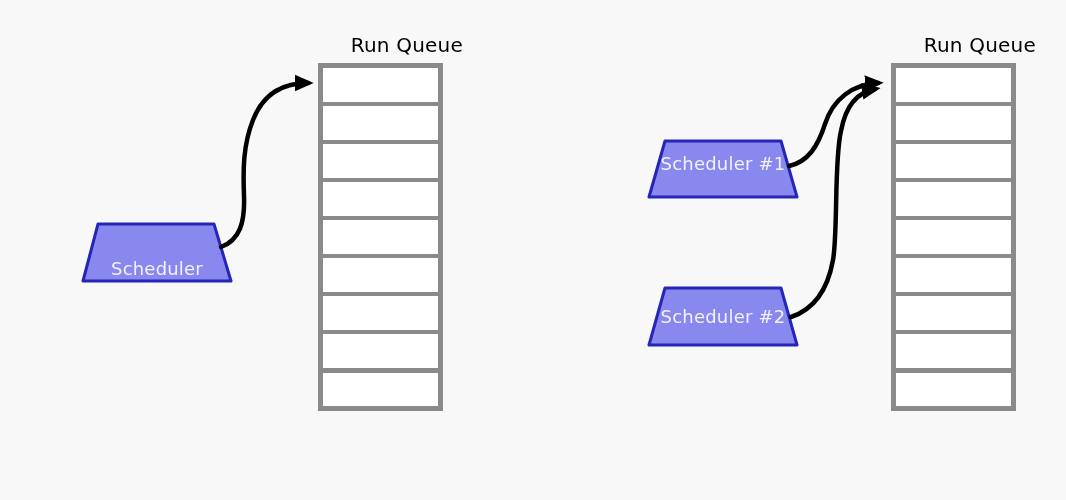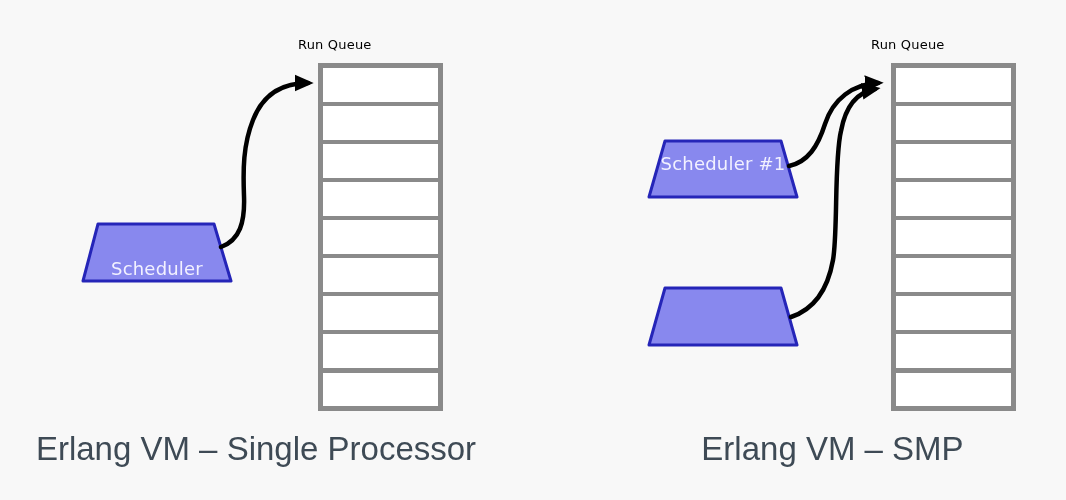--- a/index.html
+++ b/index.html
@@ -33,23 +33,23 @@
     background: var(--queue-border);
     border: 5px solid var(--queue-border);
     display: flex; flex-direction: column; gap: 4.5px;
   }
   .queue .cell {
     flex: 1;
     background: var(--queue-cell-fill);
   }
   .queue-label {
     position: absolute; z-index: 2;
-    font-size: 13px; line-height: 24px;
+    font-size: 20px; line-height: 24px;
     color: var(--label-text);
-    text-align: left;
+    text-align: right;
     letter-spacing: 0.2px;
   }
   .trap-label {
     position: absolute; z-index: 2;
     display: flex; align-items: center; justify-content: center;
     font-size: 18px;
     color: var(--scheduler-text);
     letter-spacing: 0.2px;
     white-space: nowrap;
   }
@@ -100,30 +100,29 @@
       <div class="cell"></div>
       <div class="cell"></div>
       <div class="cell"></div>
       <div class="cell"></div>
       <div class="cell"></div>
       <div class="cell"></div>
       <div class="cell"></div>
       <div class="cell"></div>
     </div>
   <div class="trap-label tl-left">Scheduler</div>
-  <div class="caption cap-left">Erlang VM – Single Processor</div>
 
   <div class="queue-label ql-right">Run Queue</div>
   <div class="queue q-right">
       <div class="cell"></div>
       <div class="cell"></div>
       <div class="cell"></div>
       <div class="cell"></div>
       <div class="cell"></div>
       <div class="cell"></div>
       <div class="cell"></div>
       <div class="cell"></div>
       <div class="cell"></div>
     </div>
   <div class="trap-label tl-r1">Scheduler #1</div>
-  <div class="caption cap-right">Erlang VM – SMP</div>
+  <div class="trap-label tl-r2">Scheduler #2</div>
 
 </div>
 
 </body></html>

